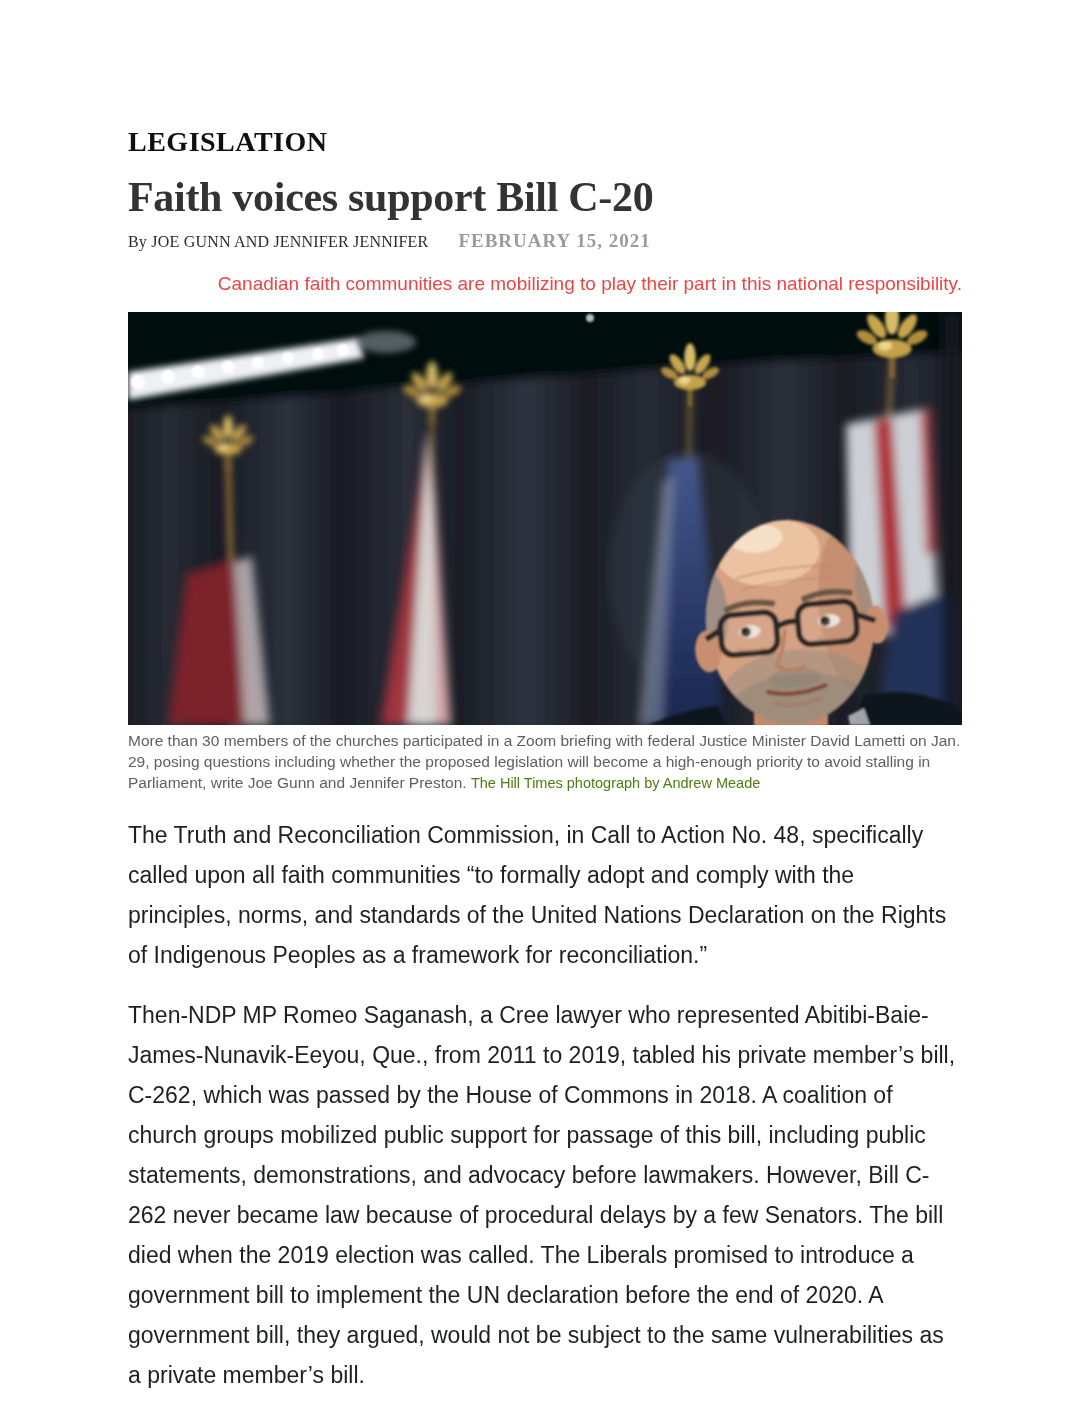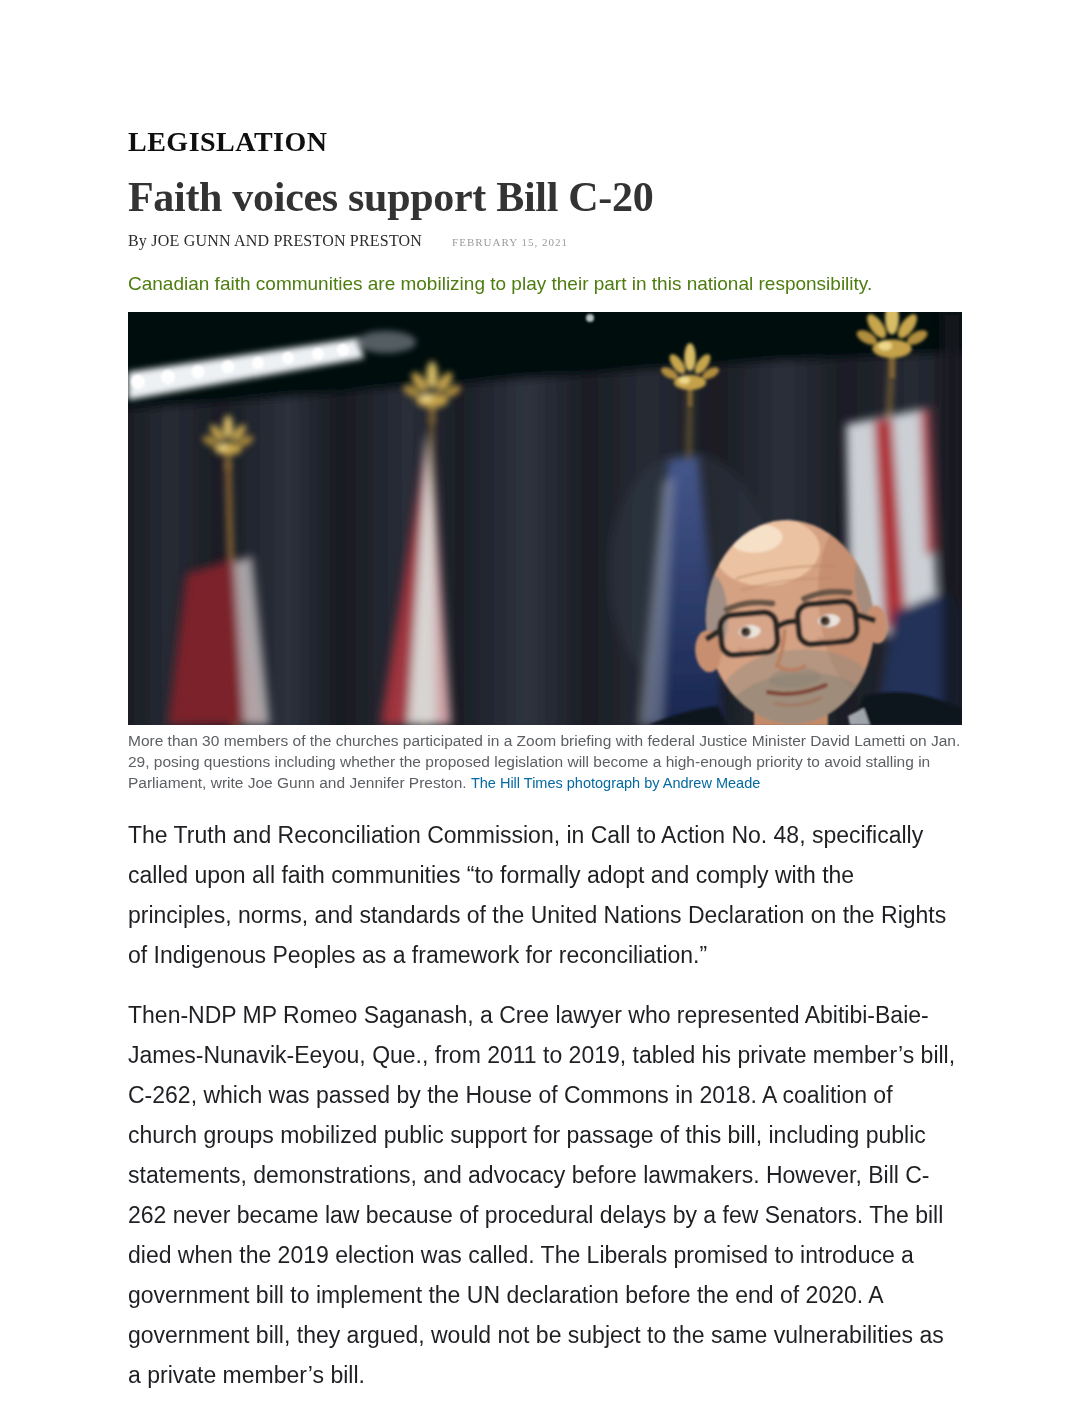--- a/index.html
+++ b/index.html
@@ -6,41 +6,41 @@
   .page{position:relative;width:1088px;height:1408px;background:#fff;overflow:hidden;
         font-family:"Liberation Sans","DejaVu Sans",sans-serif;border-radius:16px;}
   .content{position:absolute;left:128px;top:0;width:834px;}
   .category{margin:126px 0 0;font-family:"Liberation Serif","DejaVu Serif",serif;
             font-weight:700;font-size:28px;line-height:32px;color:#0f0f0f;letter-spacing:.5px;}
   .title{margin:15px 0 0;font-family:"Liberation Serif","DejaVu Serif",serif;
          font-weight:700;font-size:42px;line-height:48px;color:#333333;letter-spacing:-.3px;}
   .byline-row{margin:10px 0 0;font-family:"Liberation Serif","DejaVu Serif",serif;
               font-size:16px;line-height:20px;color:#2b2b2b;}
   .byline{letter-spacing:.2px;}
-  .date{margin-left:30px;color:#9b9b9b;font-size:11px;letter-spacing:1px;}
-  .standfirst{margin:20px 0 0;font-size:19px;line-height:24px;color:#4d7c0f;font-weight:400;}
+  .date{margin-left:30px;color:#9b9b9b;font-size:19px;letter-spacing:1px;font-weight:bold;}
+  .standfirst{margin:20px 0 0;font-size:19px;line-height:24px;color:#ef4444;font-weight:400;text-align:right;}
   .photo{margin:16px 0 0;width:834px;height:413px;display:block;background:#14161c;}
   .photo svg{display:block;width:834px;height:413px;}
   .caption{display:block;margin-top:5px;font-size:15.5px;line-height:21px;color:#5c5f63;}
-  .credit{color:#0369a1;font-size:14.5px;}
+  .credit{color:#4d7c0f;font-size:14.5px;}
   .body-para{margin:20px 0 0;font-size:23px;line-height:40px;color:#1f2023;}
   .body-para.first{margin-top:21px;}
 </style>
 </head>
 <body>
 
 <div class="page">
   <div class="content">
 
     <div class="category">LEGISLATION</div>
 
     <h1 class="title">Faith voices support Bill C-20</h1>
 
     <div class="byline-row">
-      <span class="byline">By JOE GUNN AND PRESTON PRESTON</span><span class="date">FEBRUARY 15, 2021</span>
+      <span class="byline">By JOE GUNN AND JENNIFER JENNIFER</span><span class="date">FEBRUARY 15, 2021</span>
     </div>
 
     <p class="standfirst">Canadian faith communities are mobilizing to play their part in this national responsibility.</p>
 
     <figure class="photo" style="margin-left:0;margin-right:0;">
       <svg viewBox="0 0 834 413" preserveAspectRatio="none">
         <defs>
           <filter id="b5" x="-25%" y="-25%" width="150%" height="150%">
               <feGaussianBlur stdDeviation="5"></feGaussianBlur>
             </filter>

